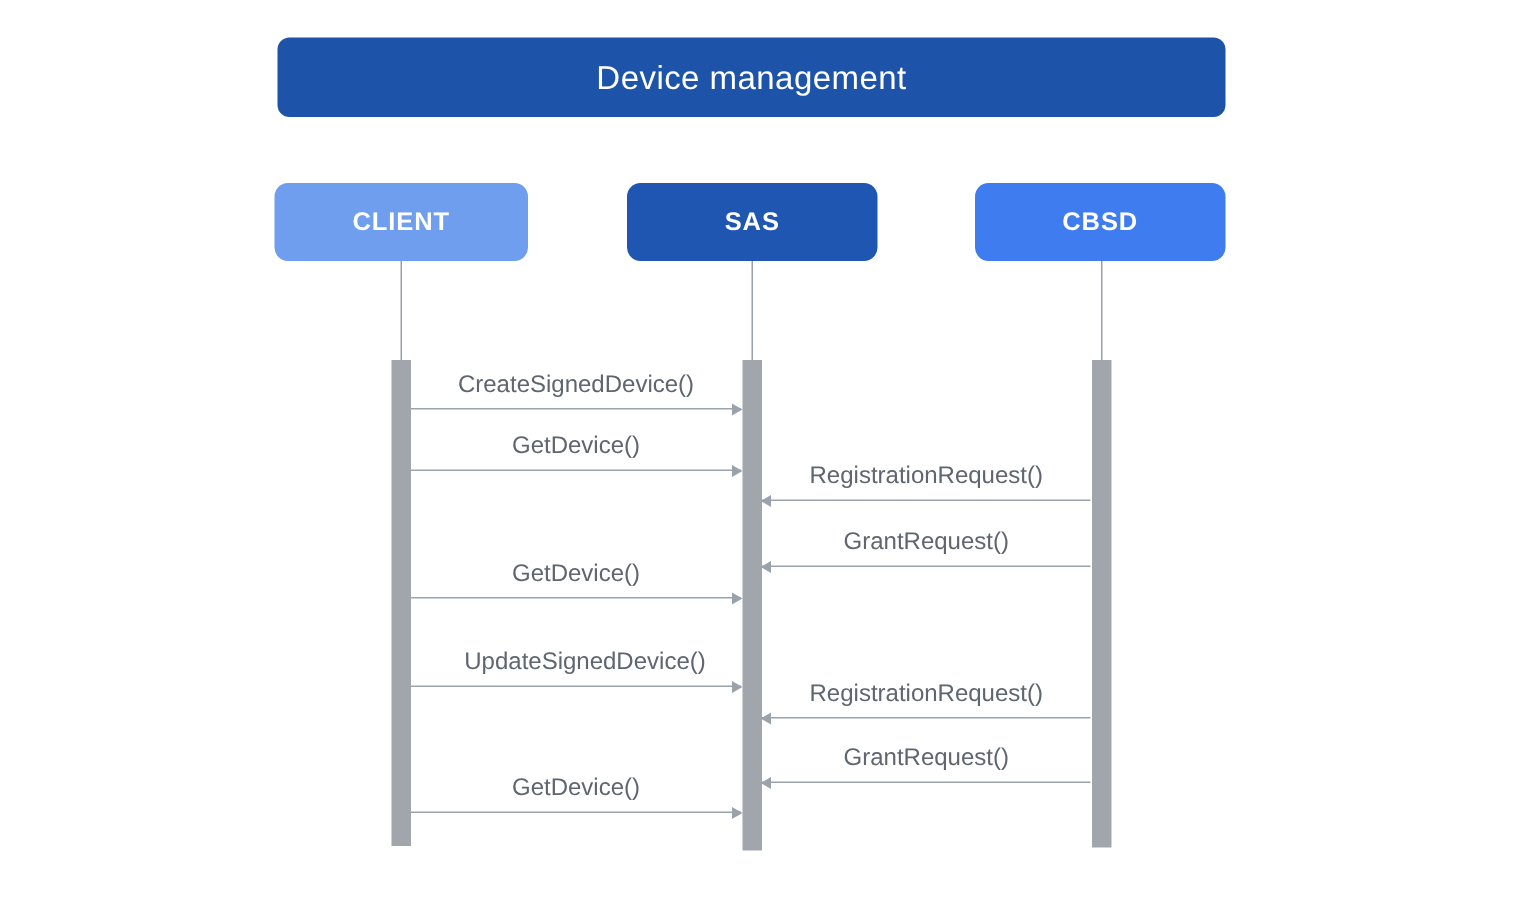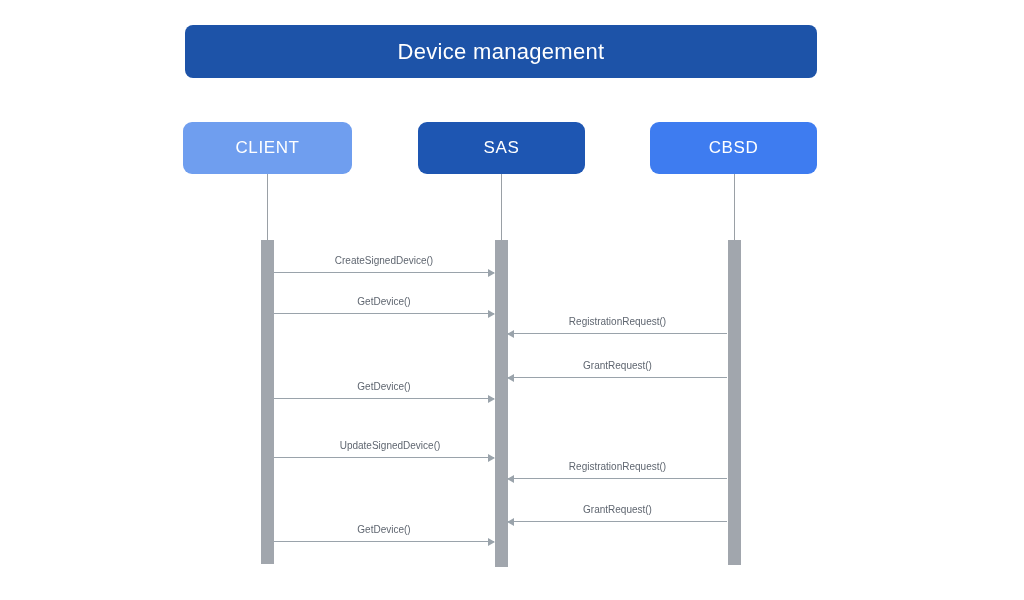--- a/index.html
+++ b/index.html
@@ -32,21 +32,21 @@
   .actor {
     position: absolute;
     top: 122px;
     height: 52px;
     border-radius: 9px;
     display: flex;
     align-items: center;
     justify-content: center;
     color: #ffffff;
     font-size: 17px;
-    font-weight: normal;
+    font-weight: bold;
     letter-spacing: 0.6px;
   }
   .lifeline {
     position: absolute;
     width: 1px;
     top: 174px;
     height: 66px;
   }
   .activation {
     position: absolute;
@@ -62,21 +62,21 @@
     right: 0;
     top: 0;
     height: 1px;
   }
   .msg-label {
     position: absolute;
     left: 0;
     right: 0;
     bottom: 7px;
     text-align: center;
-    font-size: 10px;
+    font-size: 16px;
     color: #5f6670;
     white-space: nowrap;
   }
   .arrowhead {
     position: absolute;
     top: -3px;
     width: 0;
     height: 0;
     border-top: 4px solid transparent;
     border-bottom: 4px solid transparent;

